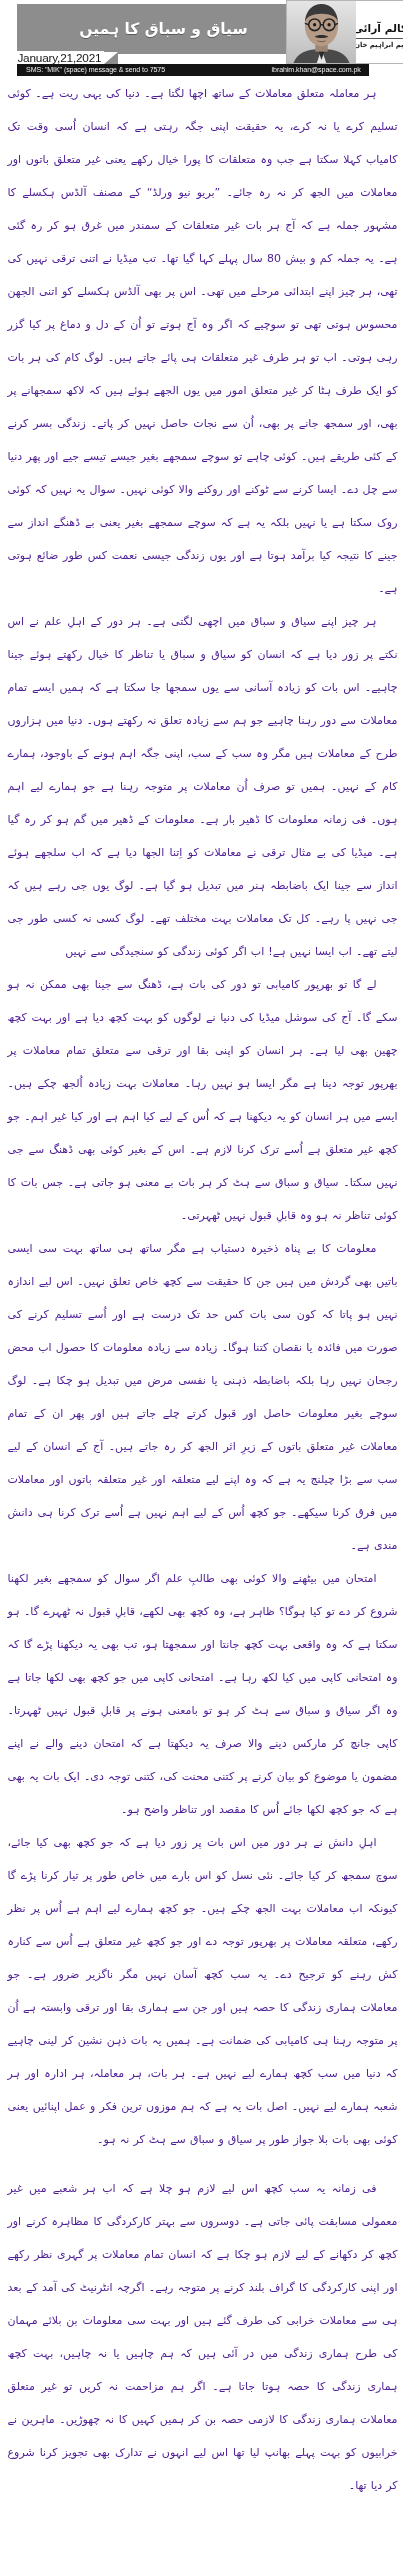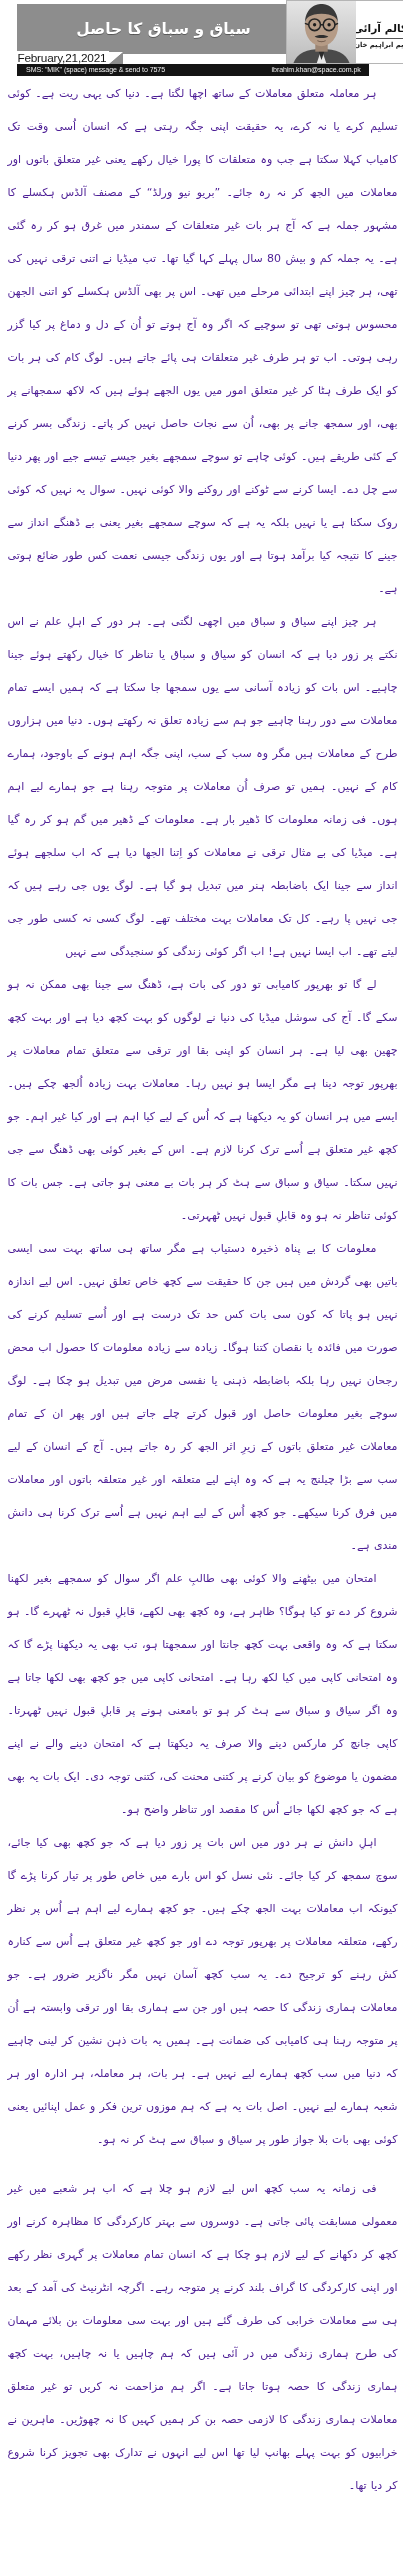--- a/index.html
+++ b/index.html
@@ -162,24 +162,24 @@
   }
   .para-gap { height: 16px; }
 </style>
 </head>
 <body>
 
 <div class="masthead">
 
   <div class="mast-gray"></div>
 
-  <div class="mast-title">سیاق و سباق کا حاصل</div>
+  <div class="mast-title">سیاق و سباق کا ہمیں</div>
 
   <div class="mast-date-wrap">
-    <div class="mast-date">February,21,2021</div>
+    <div class="mast-date">January,21,2021</div>
     <div class="mast-date-tail"></div>
   </div>
 
   <div class="mast-sms">
     <span>SMS: "MIK" (space) message &amp; send to 7575</span>
     <span>ibrahim.khan@space.com.pk</span>
   </div>
 
   <div class="mast-author-box">
     <div class="author-names">

